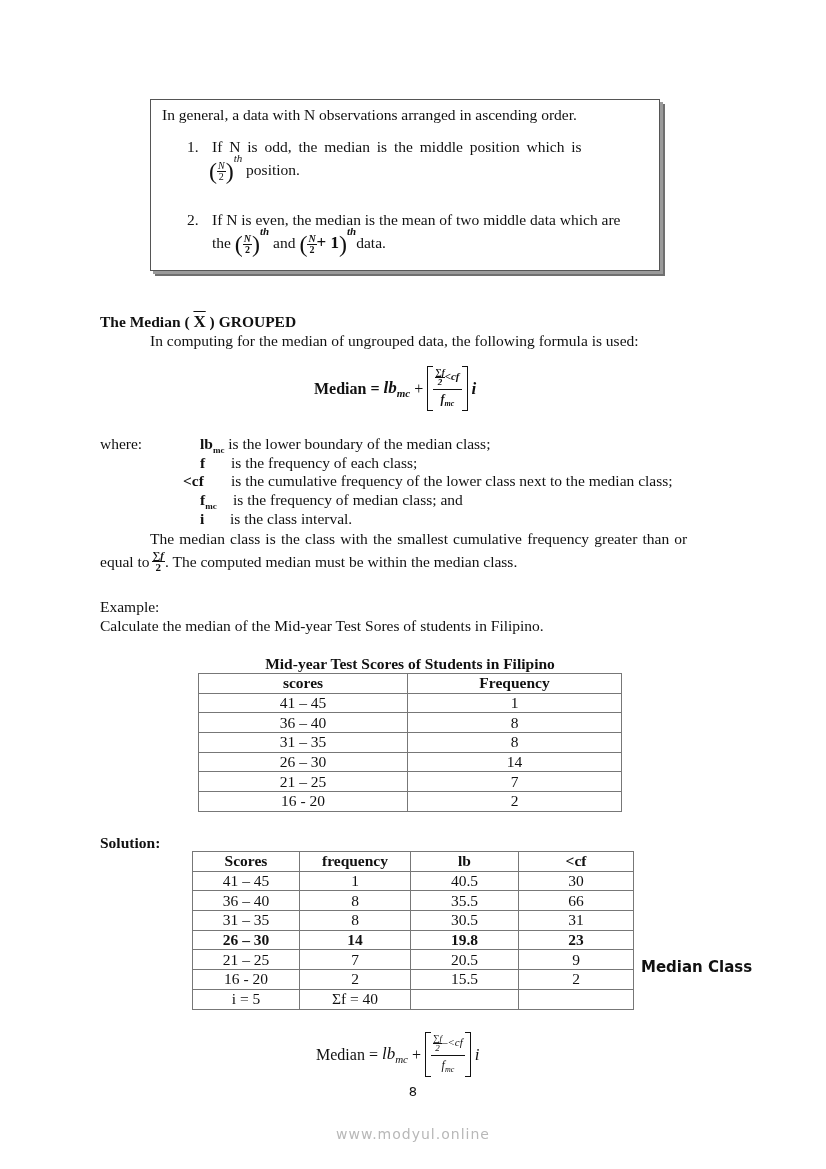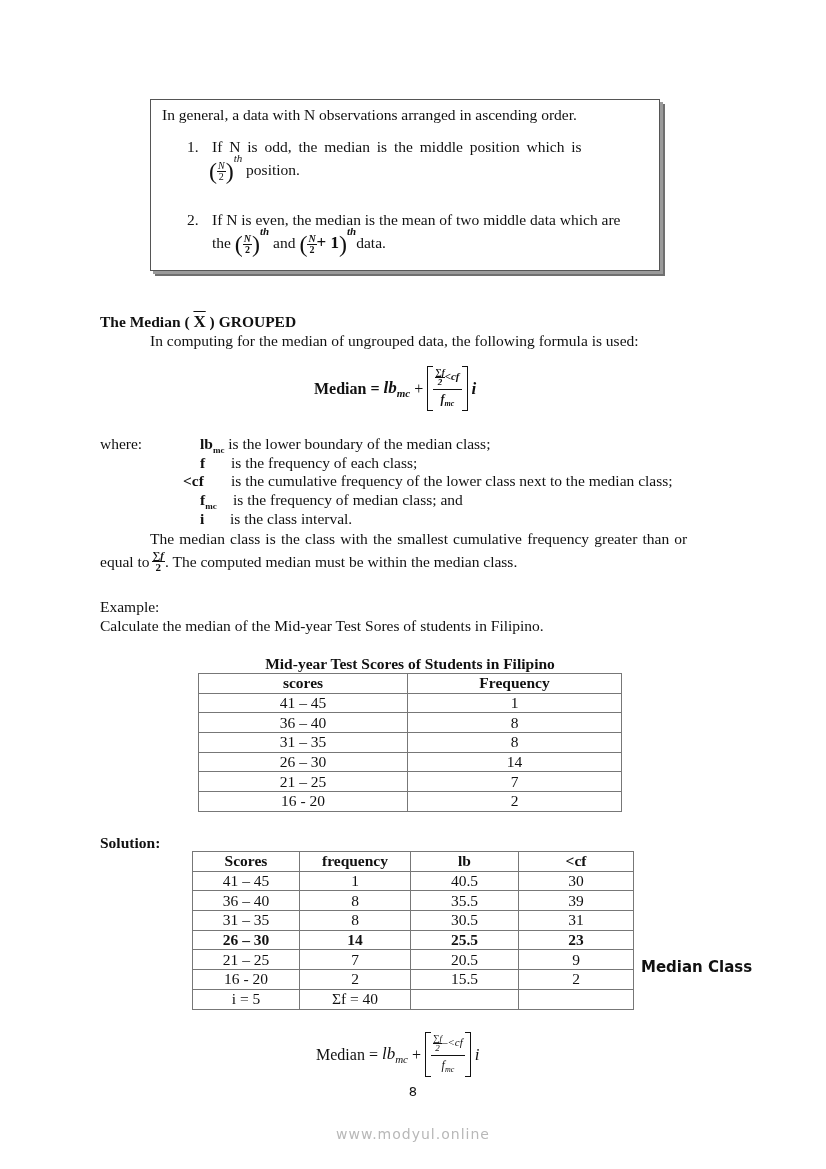--- a/index.html
+++ b/index.html
@@ -151,32 +151,32 @@
   <tr>
         <td>41 – 45</td>
         <td>1</td>
         <td>40.5</td>
         <td>30</td>
       </tr>
   <tr>
         <td>36 – 40</td>
         <td>8</td>
         <td>35.5</td>
-        <td>39</td>
+        <td>66</td>
       </tr>
   <tr>
         <td>31 – 35</td>
         <td>8</td>
         <td>30.5</td>
         <td>31</td>
       </tr>
   <tr class="bold">
         <td>26 – 30</td>
         <td>14</td>
-        <td>25.5</td>
+        <td>19.8</td>
         <td>23</td>
       </tr>
   <tr>
         <td>21 – 25</td>
         <td>7</td>
         <td>20.5</td>
         <td>9</td>
       </tr>
   <tr>
         <td>16 - 20</td>

